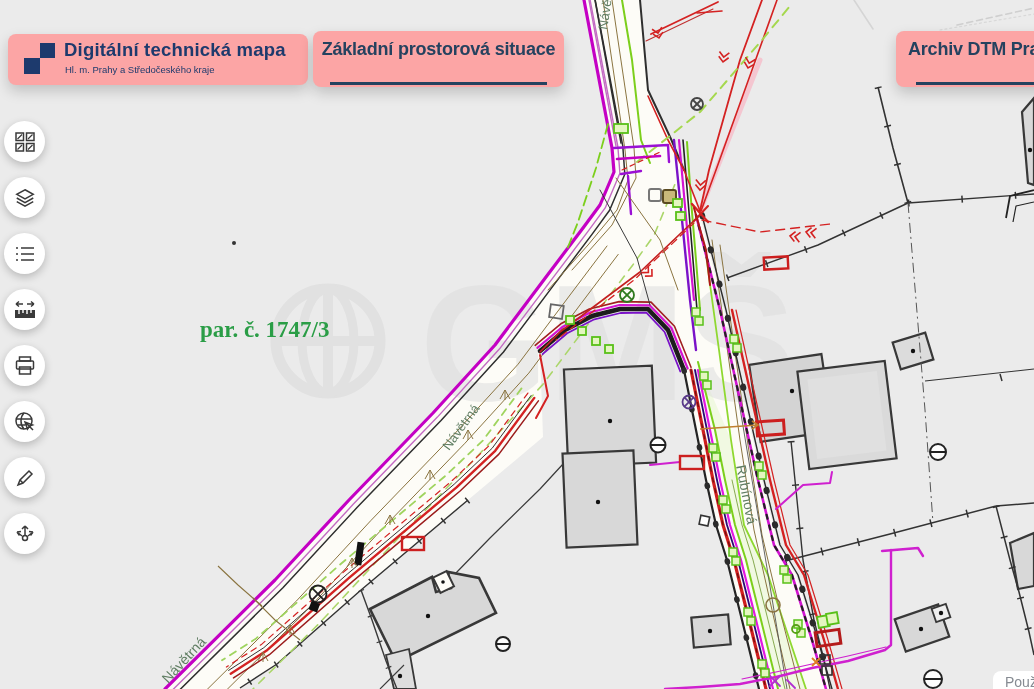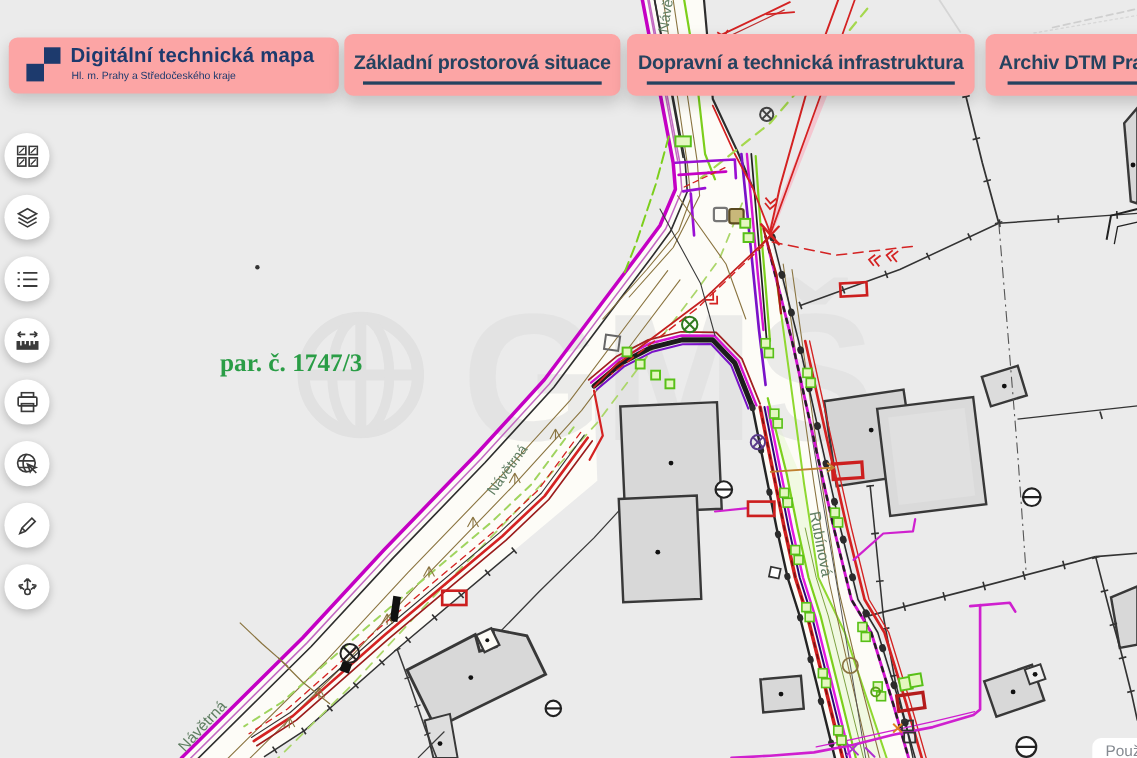--- a/index.html
+++ b/index.html
@@ -1,20 +1,20 @@
 <!DOCTYPE html>
 <html><head>
 <meta charset="utf-8">
 <style>
   html,body{margin:0;padding:0}
   .page{position:relative;width:1034px;height:689px;overflow:hidden;background:#ebebeb;font-family:"Liberation Sans",sans-serif}
   .mapsvg{position:absolute;left:0;top:0}
   .hbox{position:absolute;background:#fca5a5;border-radius:8px;box-shadow:0 6px 14px rgba(0,0,0,.18)}
   .tab{display:flex;align-items:center;justify-content:center;color:#25425f;font-weight:bold;font-size:18px;white-space:nowrap;letter-spacing:-.2px}
-  .tabin{position:relative;padding:5px 2px 9px 2px}
+  .tabin{position:relative;padding:5px 2px 25px 2px}
   .tabin:after{content:"";position:absolute;left:10px;right:10px;bottom:0;height:3px;background:#25425f}
   .rbtn{position:absolute;width:41px;height:41px;border-radius:50%;background:#fff;box-shadow:0 3px 8px rgba(0,0,0,.22)}
   .rbtn svg{position:absolute;left:50%;top:50%;transform:translate(-50%,-50%)}
 </style>
 </head>
 <body>
 <div class="page">
 
 <svg class="mapsvg" width="1034" height="689" viewBox="0 0 1034 689">
 
@@ -404,23 +404,20 @@
 
   <div style="position:absolute;left:56px;top:5px;color:#1d3a6d;font-size:18.5px;font-weight:bold;letter-spacing:.2px">Digitální technická mapa</div>
 
   <div style="position:absolute;left:57px;top:30px;color:#1d3a6d;font-size:9.5px;font-weight:normal">Hl. m. Prahy a Středočeského kraje</div>
 </div>
 
 <div class="hbox tab" style="left:313px;top:31px;width:251px;height:56px">
       <span class="tabin">Základní prostorová situace</span>
     </div>
 
-<div class="hbox tab" style="left:570px;top:31px;width:316px;height:56px">
-      <span class="tabin">Dopravní a technická infrastruktura</span>
-    </div>
 
 <div class="hbox tab" style="left:896px;top:31px;width:250px;height:56px;justify-content:flex-start;padding-left:10px">
       <span class="tabin">Archiv DTM Prahy</span>
     </div>
 
 <div class="rbtn" style="left:4px;top:121px">
   <svg width="20" height="20" viewBox="0 0 20 20" fill="none" stroke="#3a3a3a" stroke-width="1.5">
     <rect x="1" y="1" width="7.5" height="7.5"></rect>
         <rect x="11.5" y="1" width="7.5" height="7.5"></rect>
     <rect x="1" y="11.5" width="7.5" height="7.5"></rect>

